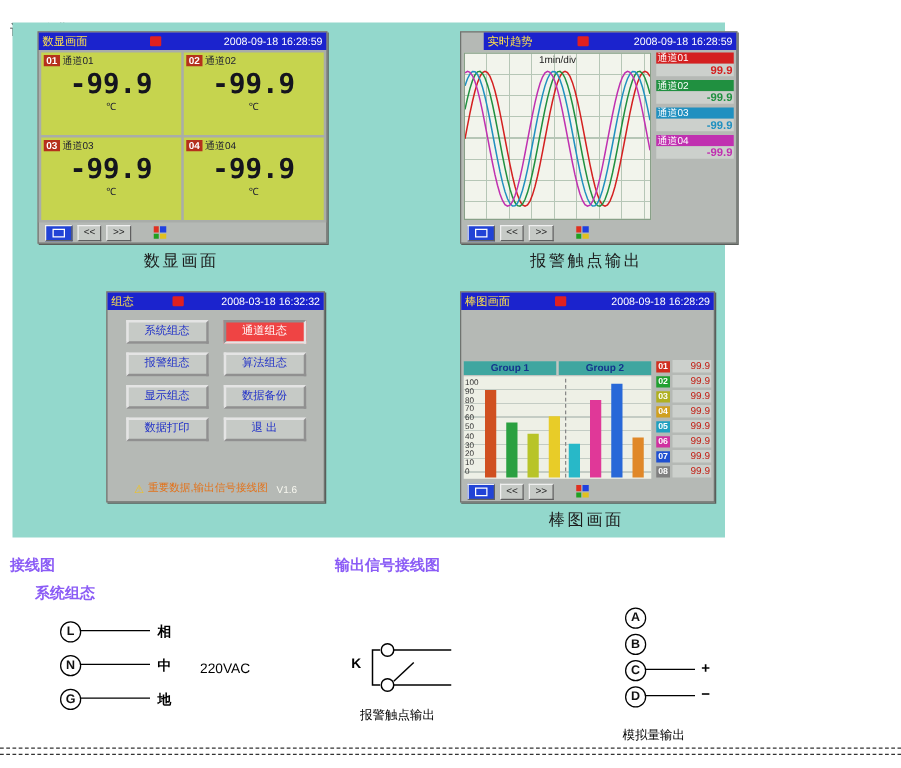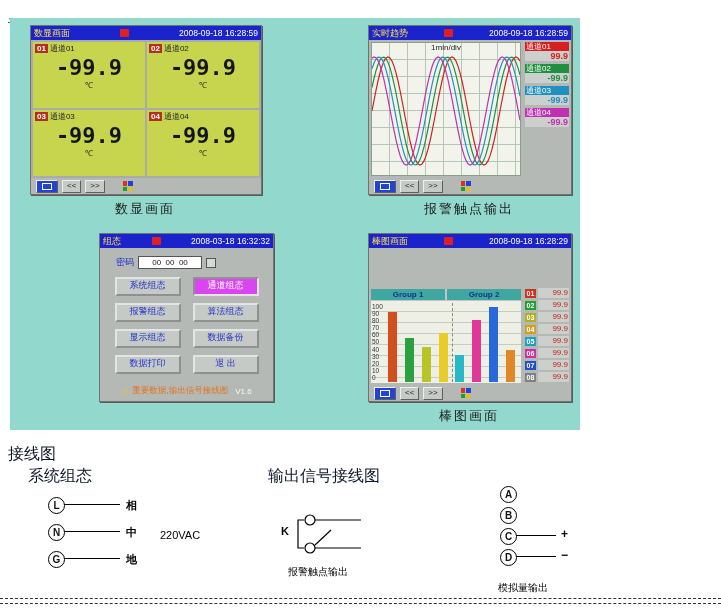--- a/index.html
+++ b/index.html
@@ -52,21 +52,21 @@
   
   .cfg-body{position:absolute;top:14px;left:0;right:0;bottom:0;}
   .pwrow{display:flex;align-items:center;gap:4px;margin:8px 0 0 16px;}
   .pwlabel{color:#2030c8;font-size:9px;}
   .pwbox{width:62px;height:11px;background:#fff;border:1px solid #555;font-size:8px;text-align:center;
          white-space:pre;line-height:11px;color:#222;}
   .pwicon{width:8px;height:8px;background:#d8d8d8;border:1px solid #555;}
   .btngrid{margin-top:8px;display:grid;grid-template-columns:66px 66px;gap:7px 12px;justify-content:center;}
   .cbtn{height:15px;line-height:12px;text-align:center;font-size:9px;color:#2030c8;background:#c6cac6;
         border:2px outset #e4e4e4;}
-  .cbtn.active{background:#d946ef;color:#fff;border-style:inset;}
+  .cbtn.active{background:#ef4444;color:#fff;border-style:inset;}
   .warnrow{position:absolute;bottom:4px;left:0;right:0;display:flex;align-items:center;justify-content:center;gap:3px;}
   .warnico{color:#f2c21c;font-size:9px;line-height:9px;}
   .warntext{color:#e2731c;font-size:8.5px;}
   .ver{color:#f8f8f0;font-size:8px;margin-left:4px;}
 
   
   .bar-body{position:absolute;top:14px;left:0;right:0;bottom:16px;display:flex;margin-top:39px;}
   .bchart{flex:1;margin:2px;position:relative;background:#c2c6c2;}
   .bghead{display:flex;height:11px;gap:2px;}
   .bghead span{flex:1;background:#3fa6a0;color:#14348c;font-size:8px;text-align:center;line-height:11px;font-weight:bold;}
@@ -79,21 +79,21 @@
   .bar{width:9px;}
   .bdivider{position:absolute;left:50%;top:0;bottom:0;border-left:1px dashed #888;}
   .bsb{width:44px;padding:1px 2px;}
   .brow{display:flex;gap:2px;margin-bottom:2px;align-items:center;}
   .btag{width:11px;color:#fff;font-size:7px;text-align:center;line-height:9px;font-weight:bold;flex:none;}
   .bval{flex:1;background:#ccd0cc;color:#c22016;font-size:8px;text-align:right;line-height:10px;padding-right:1px;}
 
   .caption{position:absolute;text-align:center;font-size:13px;color:#1c1c1c;letter-spacing:2px;}
 
   
-  .sec-h{position:absolute;font-weight:normal;font-size:16px;color:#0f172a;}
+  .sec-h{position:absolute;font-weight:bold;font-size:12px;color:#8b5cf6;}
   .term-circle{position:absolute;width:15px;height:15px;border:1.2px solid #000;border-radius:50%;
                text-align:center;line-height:15px;font-size:10px;font-weight:bold;background:#fff;}
   .hline{position:absolute;border-top:1.2px solid #000;height:0;}
   .term-label{position:absolute;font-size:11px;font-weight:bold;color:#000;}
   .volt{position:absolute;font-size:11px;color:#000;}
   .kl{position:absolute;font-size:11px;font-weight:bold;color:#000;}
   .relay-svg{position:absolute;}
   .wcap{position:absolute;font-size:10px;color:#000;}
   .pm{position:absolute;font-size:12px;font-weight:bold;color:#000;}
   .dash{position:absolute;left:0;width:721px;border-top:1px dashed #333;height:0;}
@@ -156,21 +156,21 @@
         <span class="plusicon">
             <span></span>
             <span></span>
             <span></span>
             <span></span>
           </span>
       </div>
     </div>
     <div class="caption" style="left:20px;top:182px;width:230px;">数显画面</div>
 
-    <div class="win" style="left:358px;top:7px;width:202px;height:168px;">
+    <div class="win" style="left:358px;top:7px;width:202px;height:168px;padding-left:18px;">
       <div class="titlebar">
         <span class="tb-title">实时趋势</span>
         <span class="tb-ico"></span>
         <span class="tb-time">2008-09-18 16:28:59</span>
       </div>
       <div class="trend-body">
         <div class="tchart">
           <span class="divlabel">1min/div</span>
           <svg class="curves" width="148" height="136">
               <path d="M0,68.0L2,57.5L4,47.3L6,38.0L8,29.8L10,23.1L12,18.1L14,15.0L16,14.0L18,15.0L20,18.1L22,23.1L24,29.8L26,38.0L28,47.3L30,57.5L32,68.0L34,78.5L36,88.7L38,98.0L40,106.2L42,112.9L44,117.9L46,121.0L48,122.0L50,121.0L52,117.9L54,112.9L56,106.2L58,98.0L60,88.7L62,78.5L64,68.0L66,57.5L68,47.3L70,38.0L72,29.8L74,23.1L76,18.1L78,15.0L80,14.0L82,15.0L84,18.1L86,23.1L88,29.8L90,38.0L92,47.3L94,57.5L96,68.0L98,78.5L100,88.7L102,98.0L104,106.2L106,112.9L108,117.9L110,121.0L112,122.0L114,121.0L116,117.9L118,112.9L120,106.2L122,98.0L124,88.7L126,78.5L128,68.0L130,57.5L132,47.3L134,38.0L136,29.8L138,23.1L140,18.1L142,15.0L144,14.0L146,15.0L148,18.1" fill="none" stroke="#d42020" stroke-width="1.2"></path>
@@ -207,32 +207,27 @@
         <span class="plusicon">
             <span></span>
             <span></span>
             <span></span>
             <span></span>
           </span>
       </div>
     </div>
     <div class="caption" style="left:348px;top:182px;width:222px;">报警触点输出</div>
 
-    <div class="win" style="left:75px;top:215px;width:173px;height:167px;margin-left:14px;">
+    <div class="win" style="left:75px;top:215px;width:173px;height:167px;">
       <div class="titlebar">
         <span class="tb-title">组态</span>
         <span class="tb-ico"></span>
         <span class="tb-time">2008-03-18 16:32:32</span>
       </div>
       <div class="cfg-body">
-        <div class="pwrow">
-          <span class="pwlabel">密码</span>
-          <span class="pwbox">00  00  00</span>
-          <span class="pwicon"></span>
-        </div>
         <div class="btngrid">
           <div class="cbtn">系统组态</div>
           <div class="cbtn active">通道组态</div>
           <div class="cbtn">报警组态</div>
           <div class="cbtn">算法组态</div>
           <div class="cbtn">显示组态</div>
           <div class="cbtn">数据备份</div>
           <div class="cbtn">数据打印</div>
           <div class="cbtn">退 出</div>
         </div>
@@ -330,21 +325,21 @@
             <span></span>
             <span></span>
           </span>
       </div>
     </div>
     <div class="caption" style="left:358px;top:389px;width:202px;">棒图画面</div>
   </div>
 
   <div class="sec-h" style="left:8px;top:444px;">接线图</div>
   <div class="sec-h" style="left:28px;top:466px;">系统组态</div>
-  <div class="sec-h" style="left:268px;top:466px;">输出信号接线图</div>
+  <div class="sec-h" style="left:268px;top:444px;">输出信号接线图</div>
 
   <div class="term-circle" style="left:48px;top:497px;">L</div>
   <div class="term-circle" style="left:48px;top:524px;">N</div>
   <div class="term-circle" style="left:48px;top:551px;">G</div>
   <div class="hline" style="left:64px;top:504px;width:56px;"></div>
   <div class="hline" style="left:64px;top:531px;width:56px;"></div>
   <div class="hline" style="left:64px;top:558px;width:56px;"></div>
   <div class="term-label" style="left:126px;top:498px;">相</div>
   <div class="term-label" style="left:126px;top:525px;">中</div>
   <div class="term-label" style="left:126px;top:552px;">地</div>

